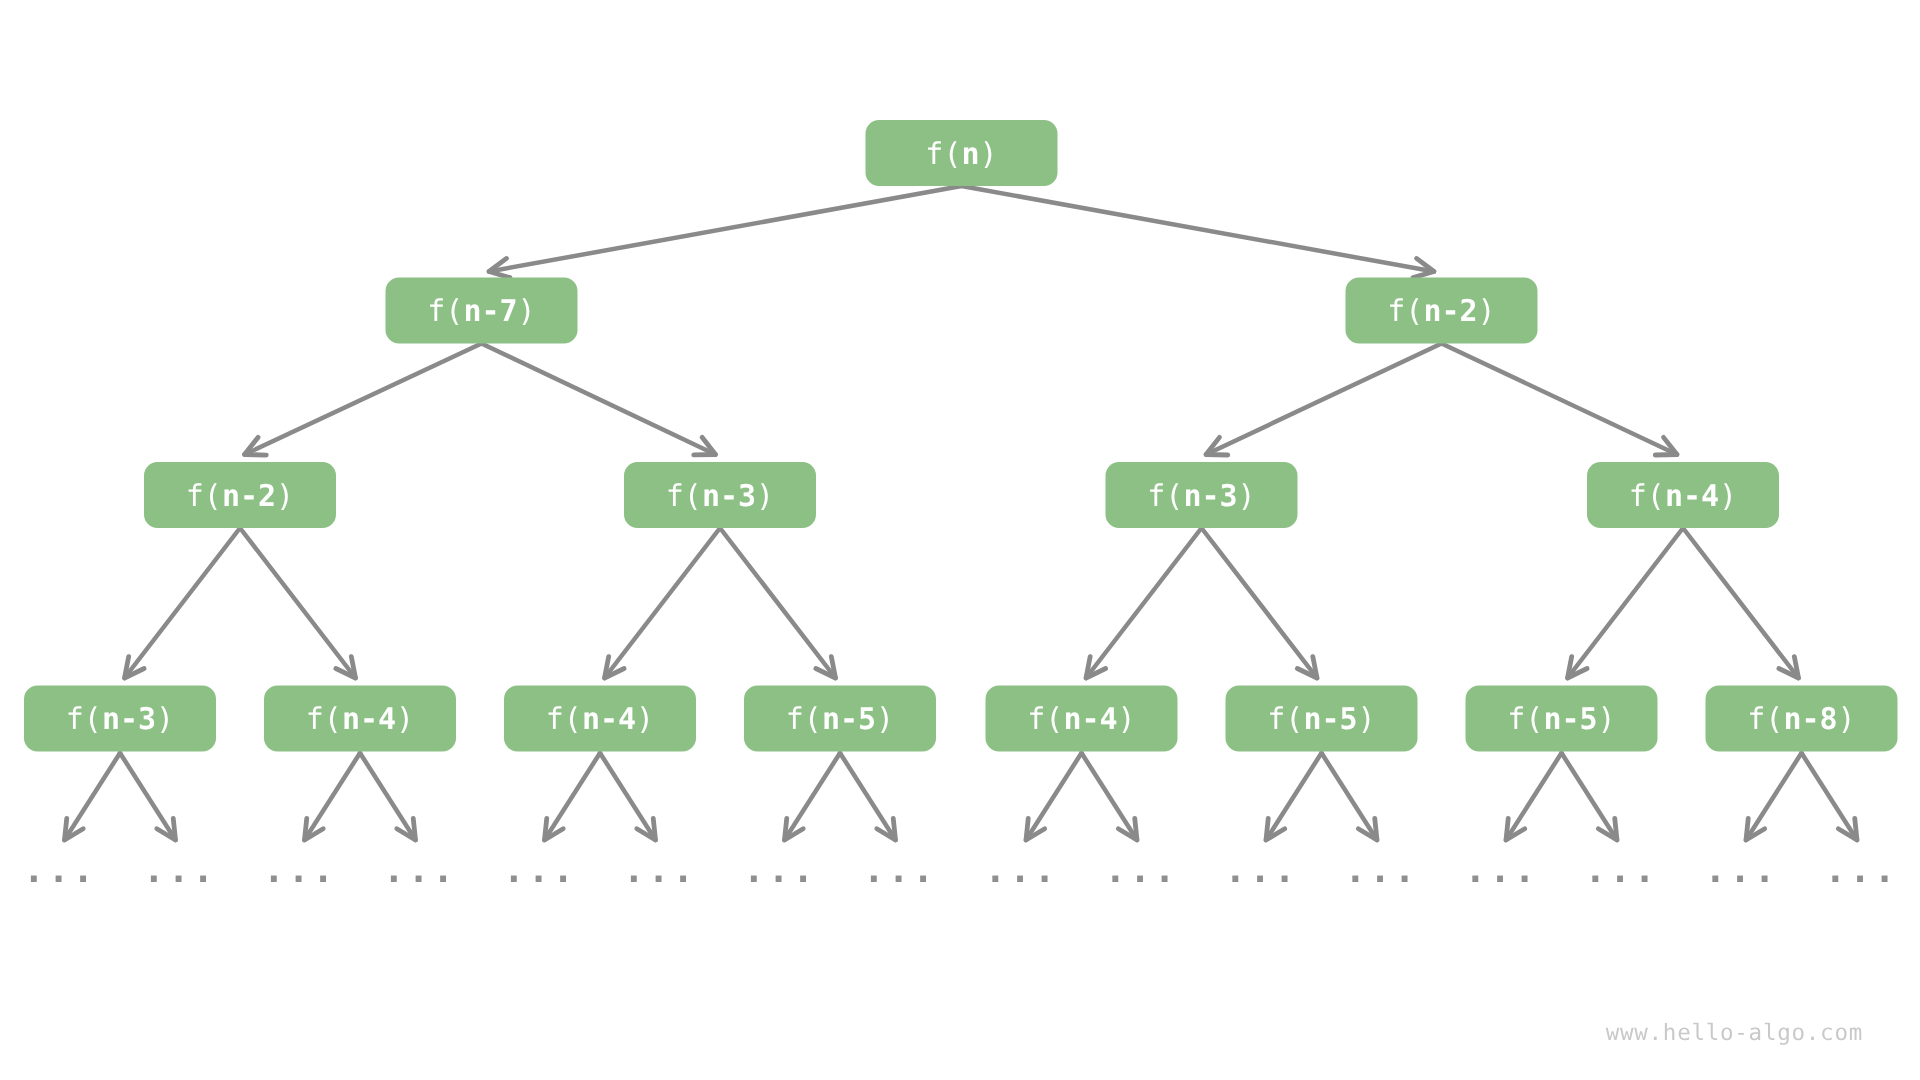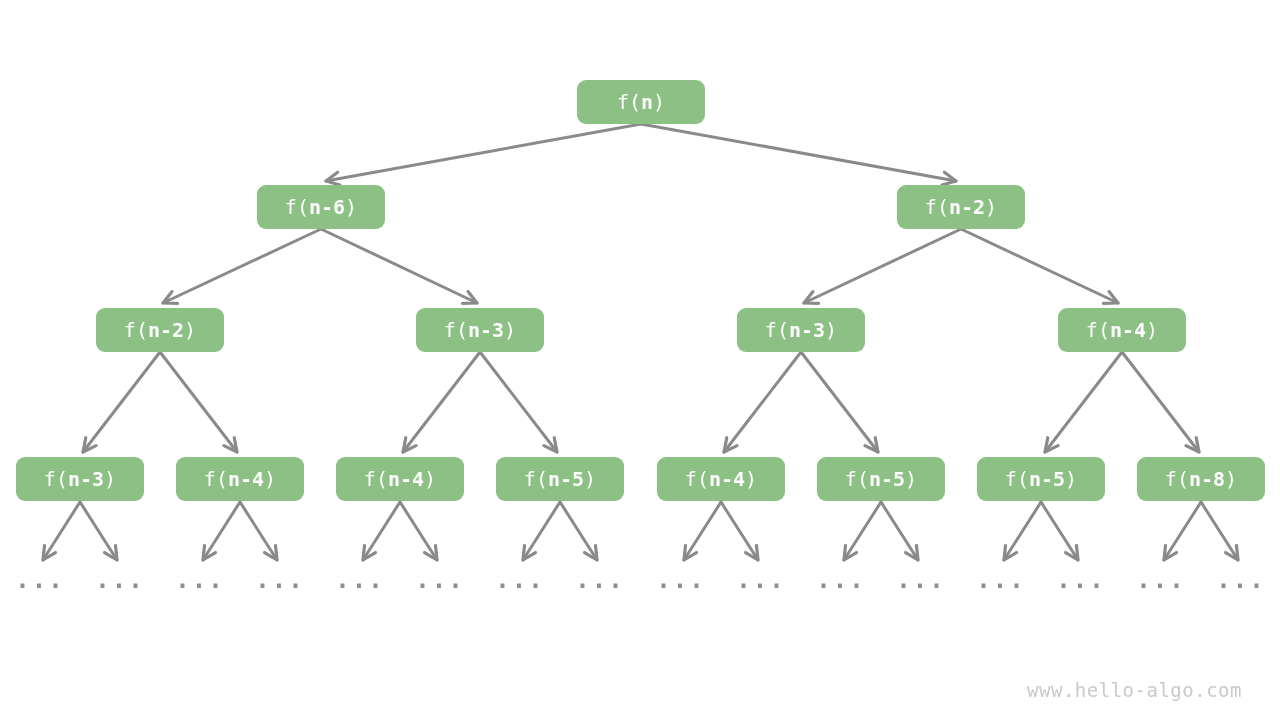--- a/index.html
+++ b/index.html
@@ -56,21 +56,21 @@
     font-weight: 700;
     letter-spacing: 2px;
     line-height: 1;
     z-index: 2;
   }
   .watermark {
     position: absolute;
     right: 38px;
     top: 679px;
     color: var(--watermark);
-    font-size: 19px;
+    font-size: 15px;
     letter-spacing: 0.5px;
   }
 </style>
 </head>
 <body>
 
 <div class="canvas">
 
   <svg class="edges-layer" viewBox="0 0 1280 720" xmlns="http://www.w3.org/2000/svg">
     <defs>
@@ -109,21 +109,21 @@
     <line x1="881" y1="502" x2="844" y2="560" marker-end="url(#arrow)"></line>
     <line x1="881" y1="502" x2="918" y2="560" marker-end="url(#arrow)"></line>
     <line x1="1041" y1="502" x2="1004" y2="560" marker-end="url(#arrow)"></line>
     <line x1="1041" y1="502" x2="1078" y2="560" marker-end="url(#arrow)"></line>
     <line x1="1201" y1="502" x2="1164" y2="560" marker-end="url(#arrow)"></line>
     <line x1="1201" y1="502" x2="1238" y2="560" marker-end="url(#arrow)"></line>
   </svg>
 
   <div class="node" style="left:577px; top:80px"><span class="pre">f(</span><span class="arg">n</span><span class="post">)</span></div>
 
-  <div class="node" style="left:257px; top:185px"><span class="pre">f(</span><span class="arg">n-6</span><span class="post">)</span></div>
+  <div class="node" style="left:257px; top:185px"><span class="pre">f(</span><span class="arg">n-7</span><span class="post">)</span></div>
   <div class="node" style="left:897px; top:185px"><span class="pre">f(</span><span class="arg">n-2</span><span class="post">)</span></div>
 
   <div class="node" style="left:96px;   top:308px"><span class="pre">f(</span><span class="arg">n-2</span><span class="post">)</span></div>
   <div class="node" style="left:416px;  top:308px"><span class="pre">f(</span><span class="arg">n-3</span><span class="post">)</span></div>
   <div class="node" style="left:737px;  top:308px"><span class="pre">f(</span><span class="arg">n-3</span><span class="post">)</span></div>
   <div class="node" style="left:1058px; top:308px"><span class="pre">f(</span><span class="arg">n-4</span><span class="post">)</span></div>
 
   <div class="node" style="left:16px;   top:457px"><span class="pre">f(</span><span class="arg">n-3</span><span class="post">)</span></div>
   <div class="node" style="left:176px;  top:457px"><span class="pre">f(</span><span class="arg">n-4</span><span class="post">)</span></div>
   <div class="node" style="left:336px;  top:457px"><span class="pre">f(</span><span class="arg">n-4</span><span class="post">)</span></div>

